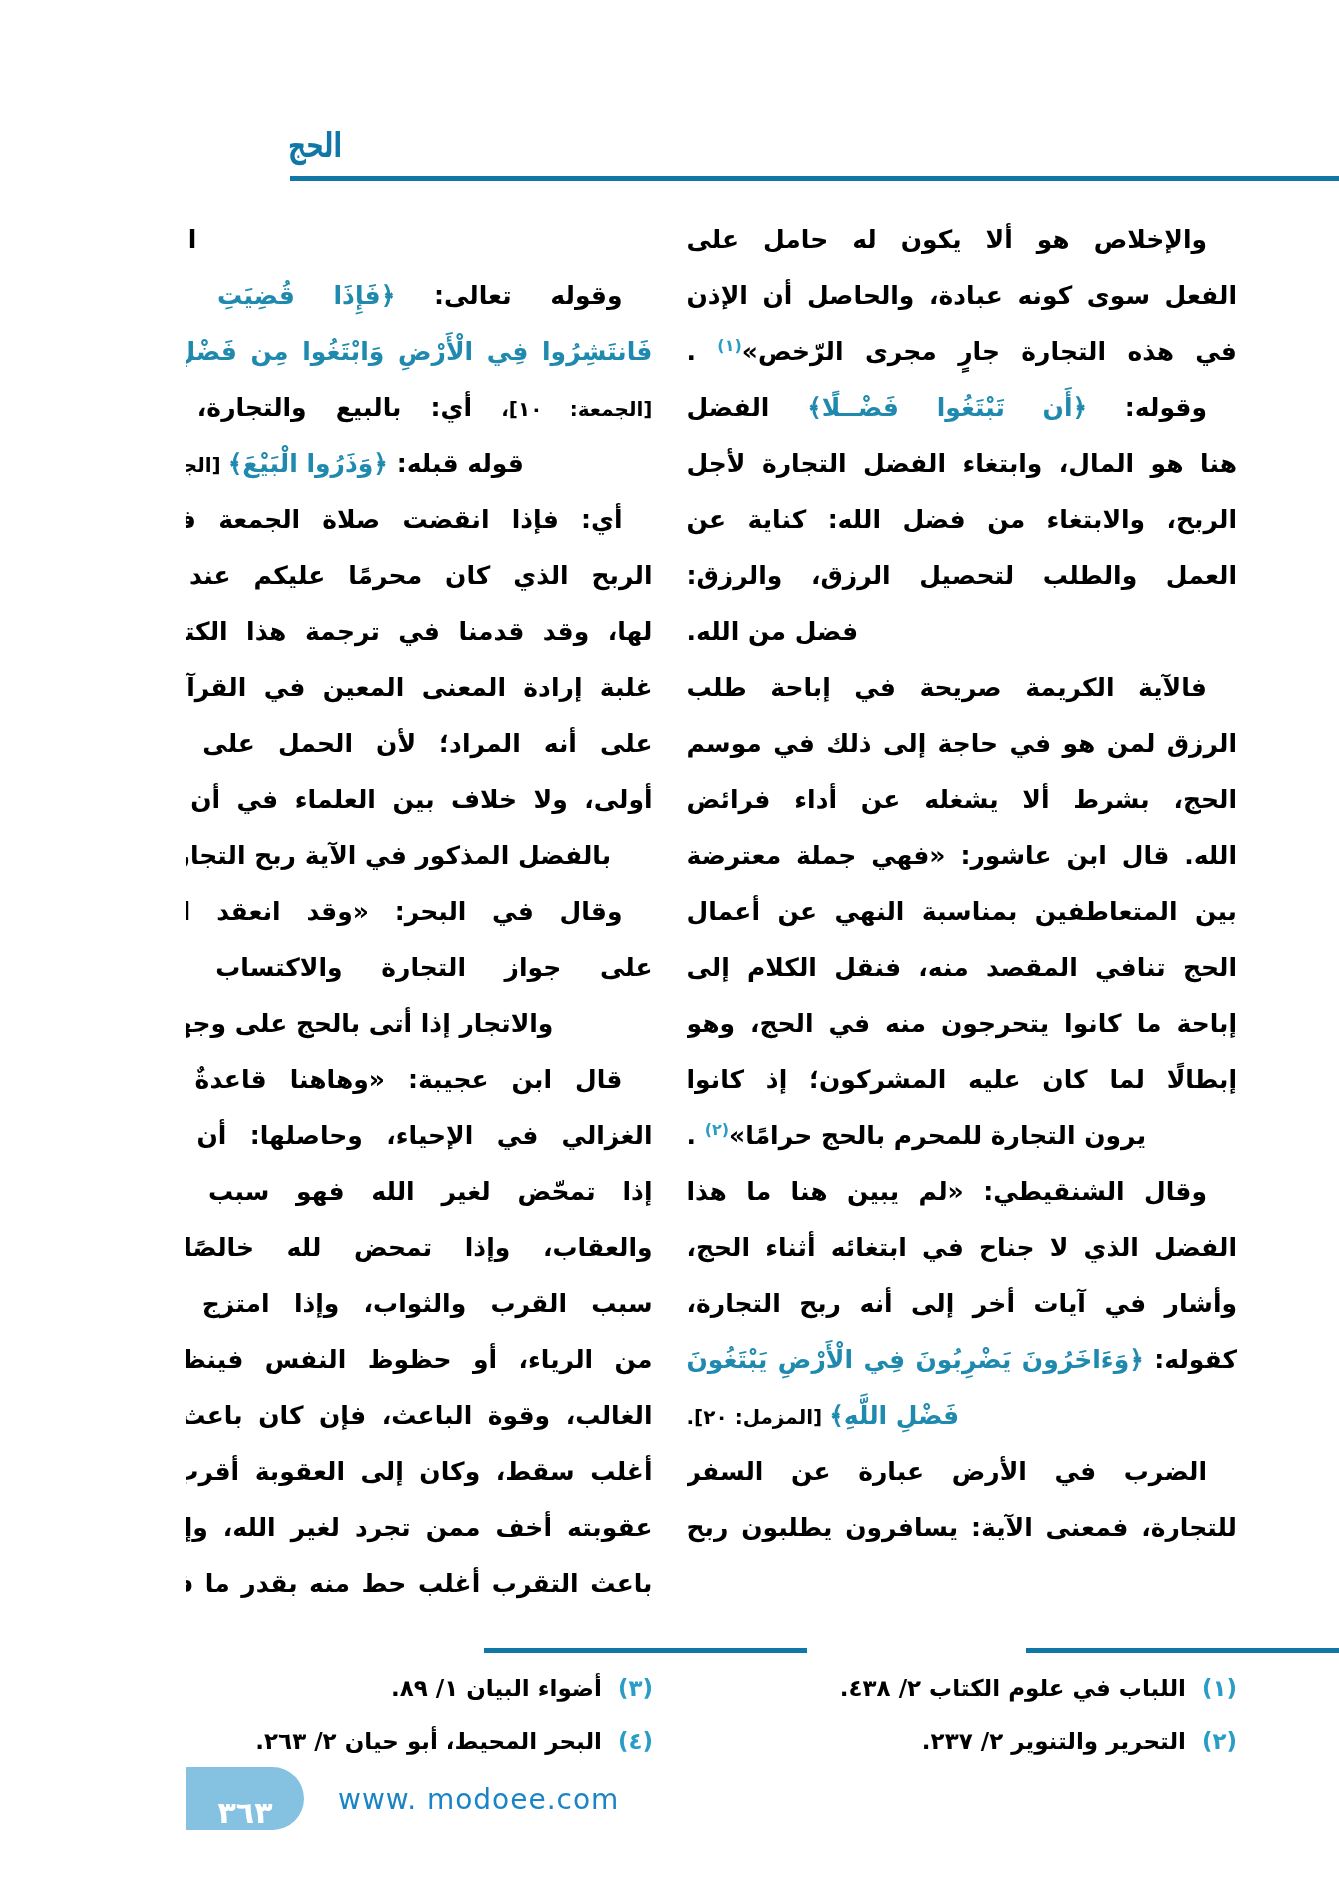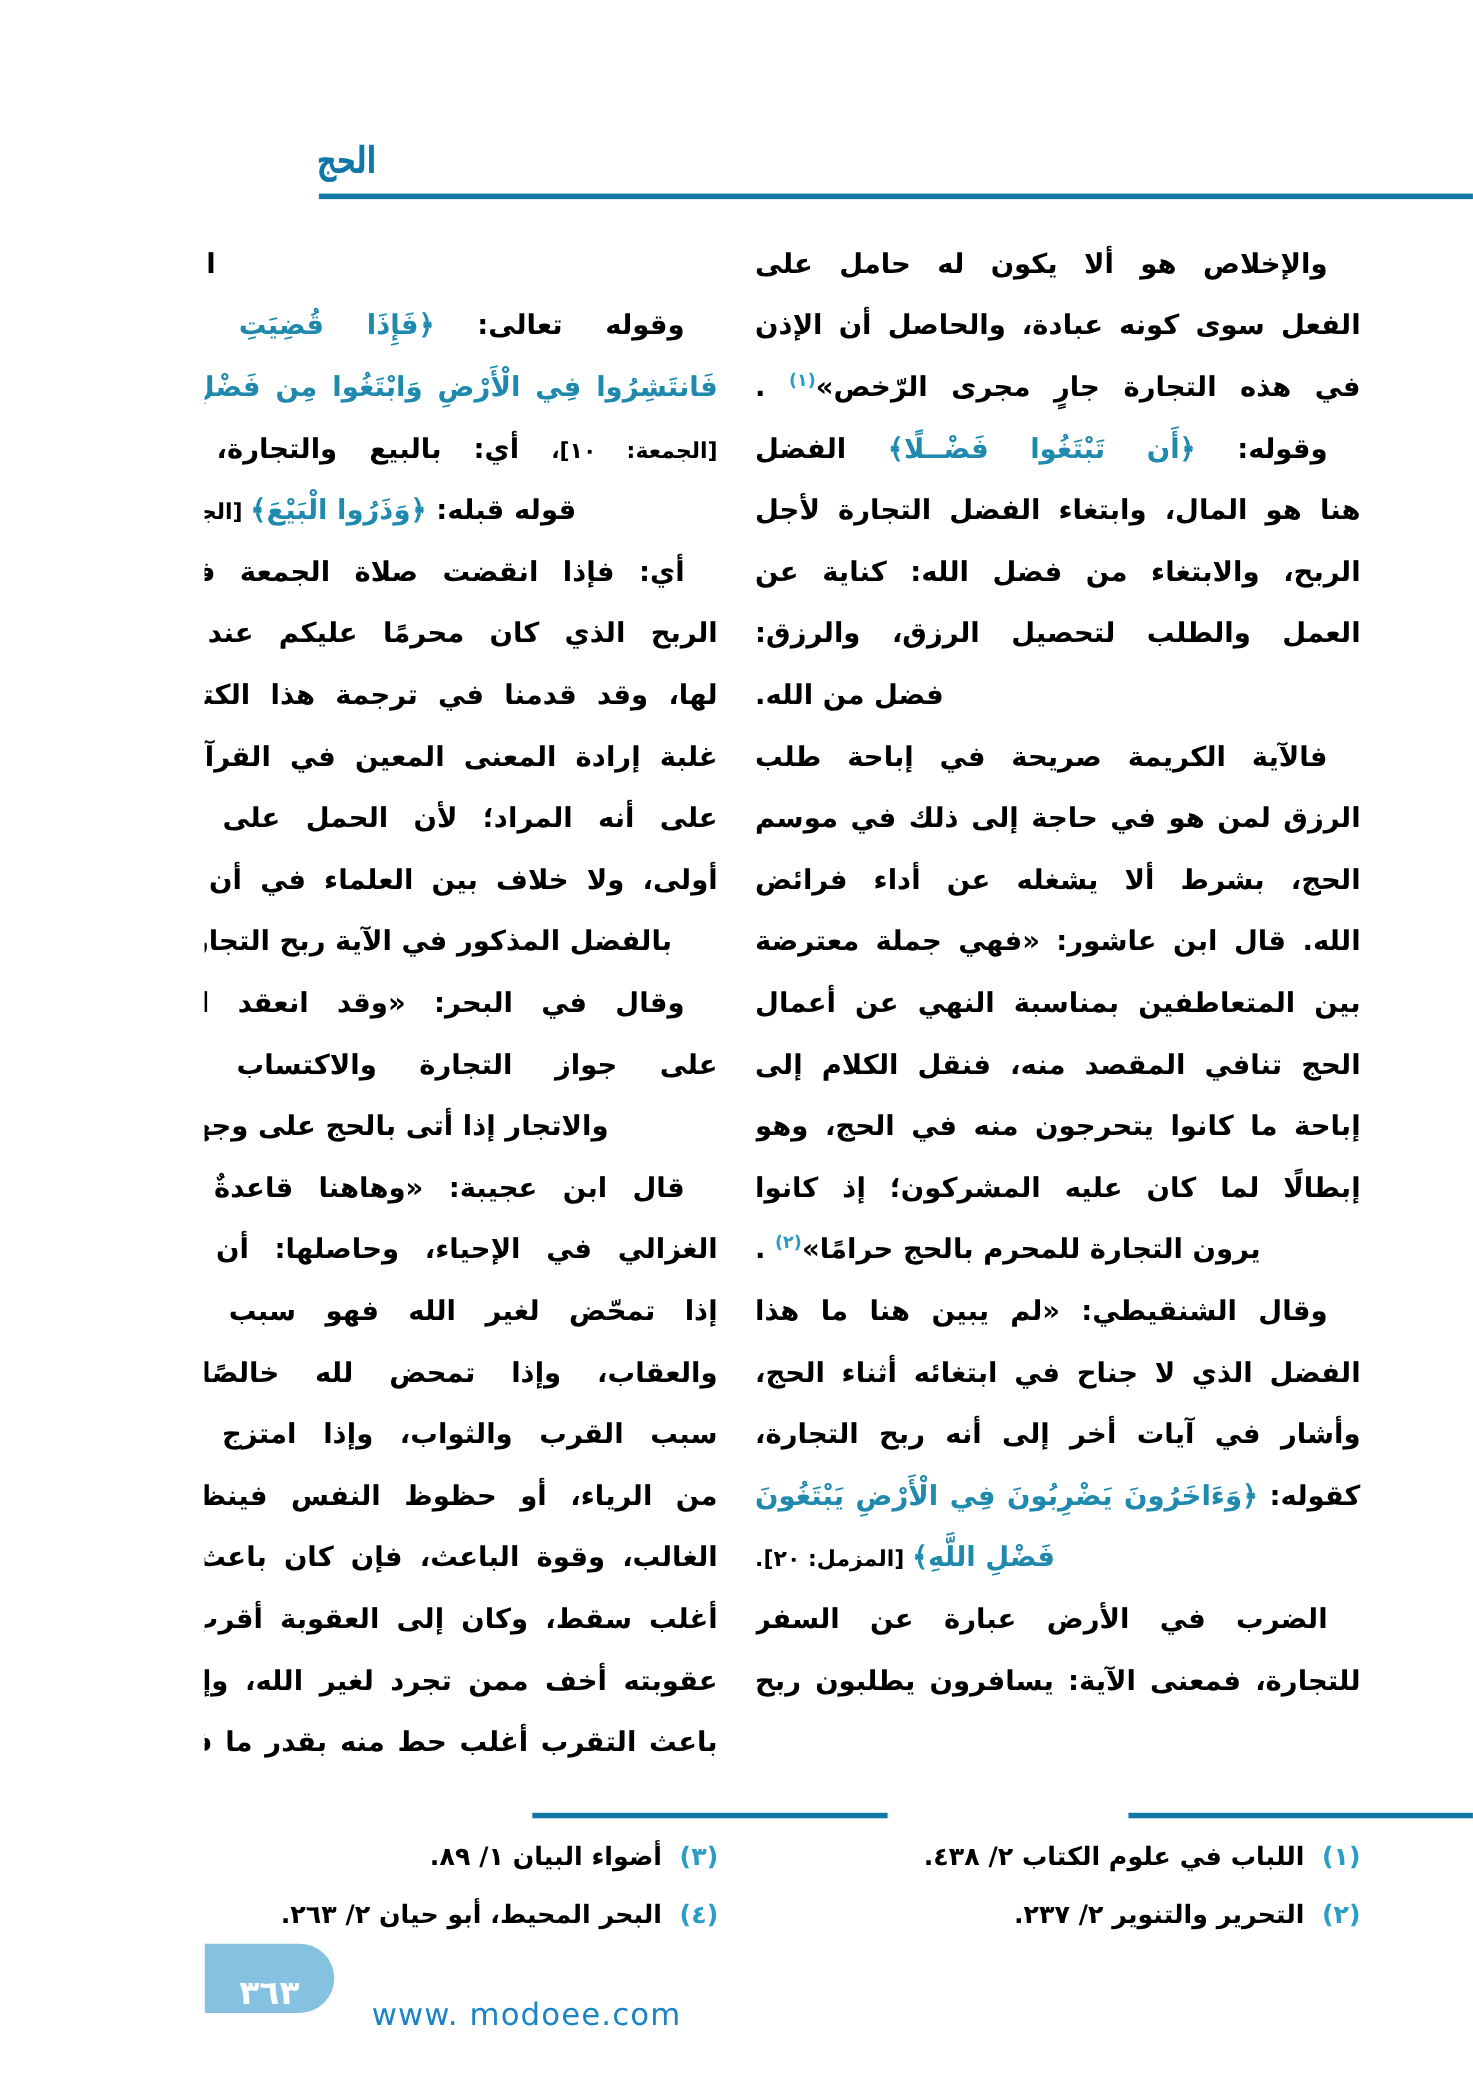--- a/index.html
+++ b/index.html
@@ -61,21 +61,21 @@
   .fn-num{color:var(--fnnum);margin-left:16px;}
   
   .page-badge{
     position:absolute;left:0;top:1767px;width:118px;height:63px;
     background:var(--badge);border-radius:0 32px 32px 0;
     color:#fff;font-size:30px;font-weight:bold;
     display:flex;align-items:flex-end;justify-content:center;direction:rtl;
   }
   .website{
     position:absolute;left:152px;top:1780px;height:40px;line-height:40px;
-    font-size:28px;color:var(--site);direction:ltr;letter-spacing:1px;margin-top:32px;
+    font-size:28px;color:var(--site);direction:ltr;letter-spacing:1px;
   }
 </style>
 </head>
 <body>
 
 <div class="page">
 
   <div class="chapter-mark">الحج</div>
 
   <div class="header-rule"></div>

